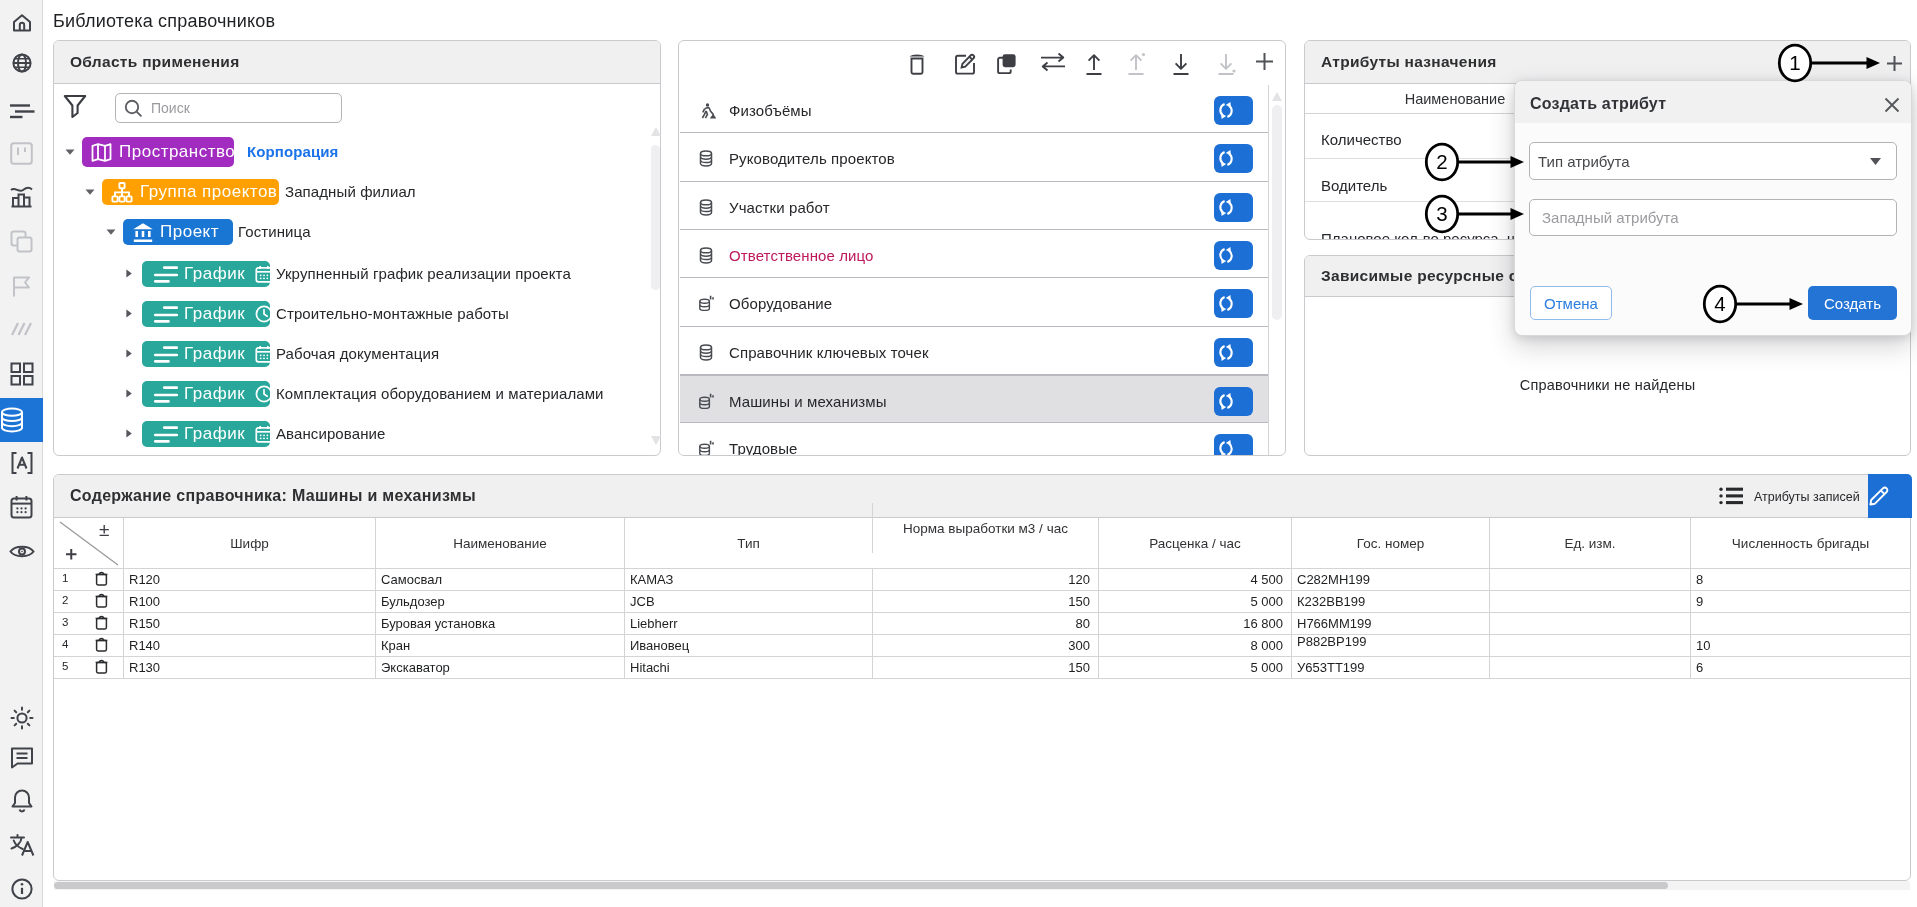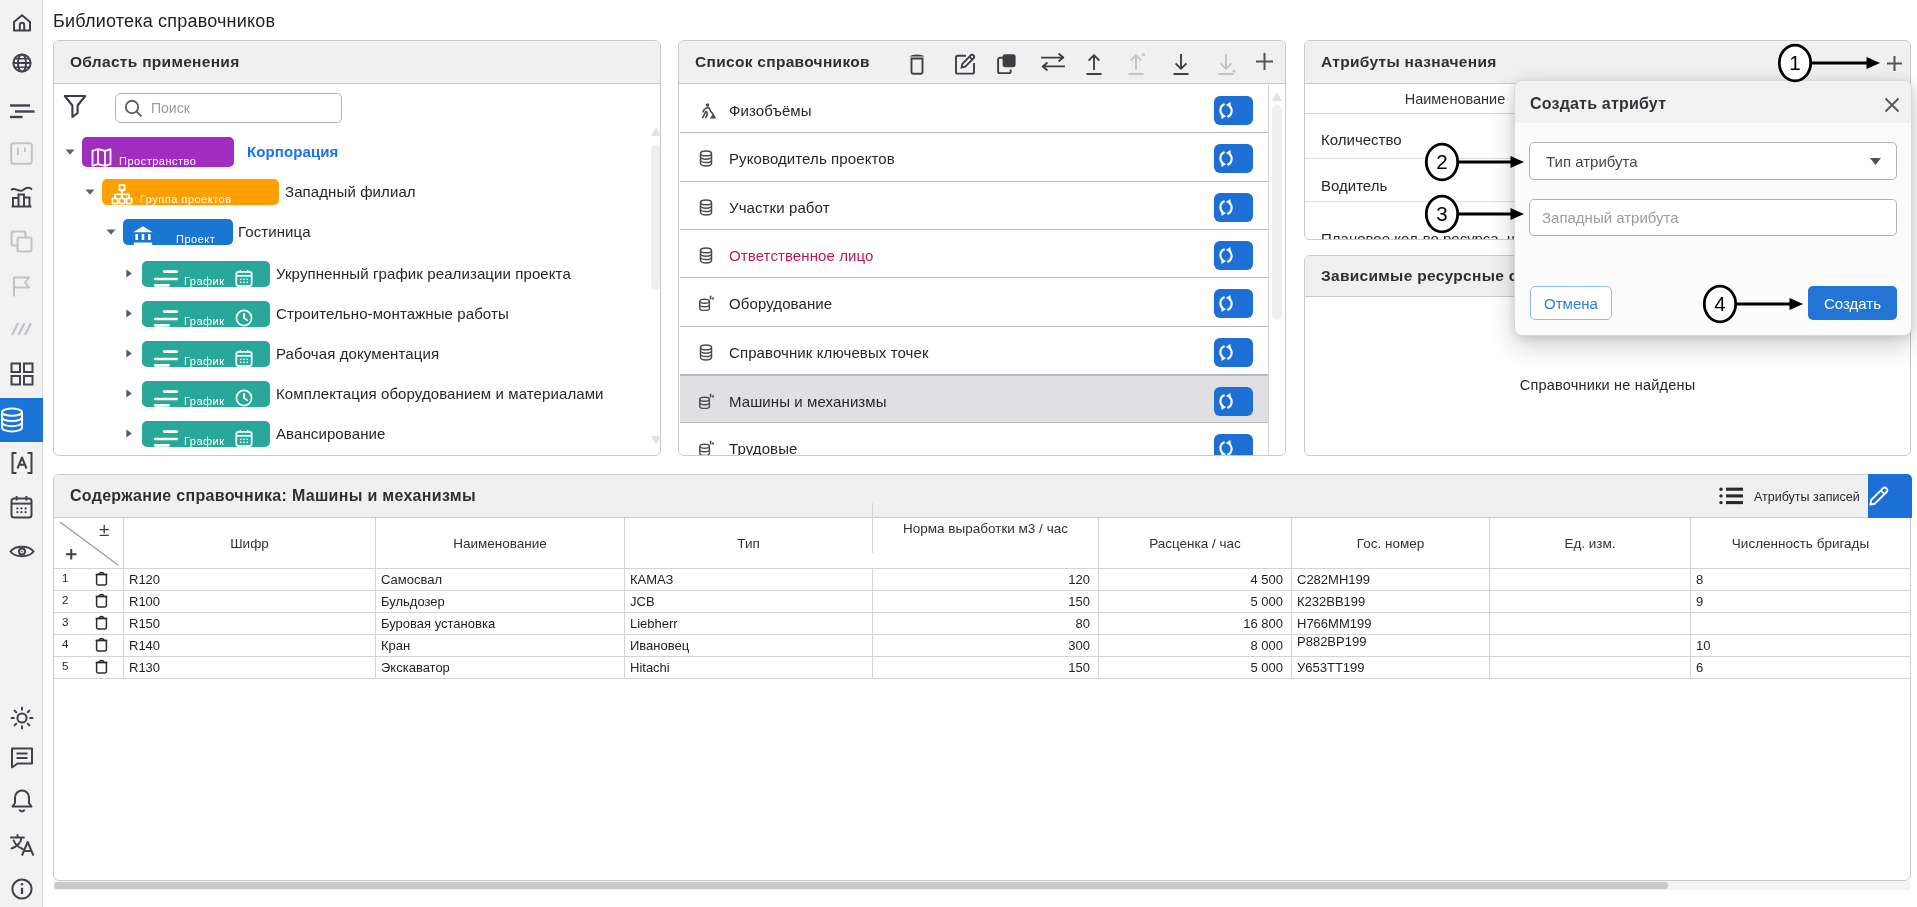--- a/index.html
+++ b/index.html
@@ -3,21 +3,21 @@
 *{margin:0;padding:0;box-sizing:border-box}
 html,body{width:1917px;height:907px;background:#fff;font-family:"Liberation Sans",sans-serif;overflow:hidden}
 #page{position:relative;width:1917px;height:907px}
 .abs{position:absolute}
 svg{display:block}
 .sic svg{margin:0 auto}
 #sidebar{position:absolute;left:0;top:0;width:43px;height:907px;background:#f2f2f3;border-right:1px solid #d9d9dc}
 .sic{position:absolute;left:0;width:43px;text-align:center}
 .panel{position:absolute;background:#fff;border:1px solid #c9cacd;border-radius:6px}
 .phead{position:absolute;left:0;top:0;right:0;background:#f0f0f1;border-bottom:1px solid #c9cacd;border-radius:5px 5px 0 0;display:flex;align-items:center;padding-left:16px;font-size:15.5px;color:#2e2f31;font-weight:700;letter-spacing:.3px}
-.badge{position:absolute;border-radius:5px;display:flex;align-items:flex-end;color:#fff;font-size:11px;letter-spacing:.5px}
+.badge{position:absolute;border-radius:5px;display:flex;align-items:center;color:#fff;font-size:17px;letter-spacing:.5px}
 .tlabel{position:absolute;font-size:15px;color:#26272a;white-space:nowrap;letter-spacing:.1px}
 .lrow{position:absolute;left:1px;width:588px;background:#fff;border-bottom:1px solid #b9bac0;}
 .cell{position:absolute;font-size:13px;color:#1e1f21;white-space:nowrap}
 .hline{position:absolute;height:1px;background:#d4d4d7}
 .vline{position:absolute;width:1px;background:#d4d4d7}
 
 </style></head><body>
 <div id="page">
 <div id="sidebar"></div>
 <div class="sic" style="top:11px">
@@ -203,21 +203,21 @@
         </svg>
       </div>
 <div class="badge" style="left:69px;top:178px;width:110px;height:26px;background:#1976d2">
         <span style="margin-left:9px">
           <svg width="22" height="20" viewBox="0 0 22 20" fill="none" style="">
             <path d="M1.2 7.2 L11 1.2 L20.8 7.2 Z" fill="#fff"></path>
             <path d="M4.7 9 V15 M11 9 V15 M17.3 9 V15" stroke="#fff" stroke-width="2.6"></path>
             <path d="M1.8 18.8 H20.2" stroke="#fff" stroke-width="2.6"></path>
           </svg>
         </span>
-        <span style="margin-left:22px">Проект</span>
+        <span style="margin-left:6px">Проект</span>
       </div>
 <div class="tlabel" style="left:184px;top:182px;color:#26272a;">Гостиница</div>
 <div class="abs" style="left:72px;top:228px">
         <svg width="6" height="9" viewBox="0 0 6 9" fill="none" style="">
           <path d="M0.4 0.4 V8.6 L5.8 4.5 Z" fill="#55575c"></path>
         </svg>
       </div>
 <div class="badge" style="left:88px;top:220px;width:128px;height:26px;background:#2aa79b">
         <span style="margin-left:12px">
           <svg width="24" height="17" viewBox="0 0 24 17" fill="none" style="">
@@ -352,21 +352,20 @@
         </div>
 <div class="abs" style="left:0;top:56px;width:9px;height:145px;background:#efeff1;border-radius:5px"></div>
 <div class="abs" style="left:0;top:347px">
           <svg width="10" height="9" viewBox="0 0 10 9" fill="none" style="">
             <path d="M0 0 H10 L5 9 Z" fill="#e3e3e5"></path>
           </svg>
         </div>
 </div>
 </div>
 <div class="panel" style="left:678px;top:40px;width:608px;height:416px;overflow:hidden">
-<div class="phead" style="height:43px">Список справочников</div>
 <div class="abs" style="left:227px;top:11px;width:28px;text-align:center">
         <svg width="22" height="24" viewBox="0 0 22 24" fill="none" style="">
           <path d="M5.5 6.5 H16.5 V20 a1.8 1.8 0 0 1 -1.8 1.8 H7.3 A1.8 1.8 0 0 1 5.5 20 Z" stroke="#3d3f45" stroke-width="1.9"></path>
           <path d="M3.4 4.6 a8.5 4 0 0 1 15.2 0 Z" fill="#3d3f45"></path>
         </svg>
       </div>
 <div class="abs" style="left:274px;top:11px;width:28px;text-align:center">
         <svg width="24" height="24" viewBox="0 0 24 24" fill="none" style="">
           <path d="M21 11 V20 a1.6 1.6 0 0 1 -1.6 1.6 H4.6 A1.6 1.6 0 0 1 3 20 V5.4 a1.6 1.6 0 0 1 1.6 -1.6 H13" stroke="#3d3f45" stroke-width="1.9"></path>
           <path d="M9.4 11.8 L17.6 3.4 a2.05 2.05 0 0 1 2.9 2.9 L12.3 14.6 L8.6 15.4 Z" stroke="#3d3f45" stroke-width="1.9" fill="#f0f0f1"></path>
@@ -736,21 +735,21 @@
 </div>
 </div>
 <div class="abs" style="left:1514px;top:80px;width:398px;height:256px;background:#fbfbfc;border:1px solid #d9d9db;border-radius:8px;box-shadow:0 10px 26px rgba(50,50,60,.22),0 2px 8px rgba(50,50,60,.14);z-index:10">
 <div class="abs" style="left:0;top:0;width:100%;height:42px;background:#f1f1f2;border-radius:8px 8px 0 0"></div>
 <div class="abs" style="left:15px;top:14px;font-size:16px;color:#323337;font-weight:700;letter-spacing:.2px">Создать атрибут</div>
 <div class="abs" style="left:369px;top:16px">
         <svg width="16" height="16" viewBox="0 0 16 16" fill="none" style="">
           <path d="M1.5 1.5 L14.5 14.5 M14.5 1.5 L1.5 14.5" stroke="#55565a" stroke-width="1.8"></path>
         </svg>
       </div>
-<div class="abs" style="left:14px;top:61px;width:368px;height:38px;background:#fff;border:1px solid #b2b3b7;border-radius:5px;display:flex;align-items:center;padding-left:16px;font-size:15px;color:#46474b">Тип атрибута</div>
+<div class="abs" style="left:14px;top:61px;width:368px;height:38px;background:#fff;border:1px solid #b2b3b7;border-radius:5px;display:flex;align-items:center;padding-left:8px;font-size:15px;color:#46474b">Тип атрибута</div>
 <div class="abs" style="left:355px;top:77px">
         <svg width="11" height="7" viewBox="0 0 11 7" fill="none" style="">
           <path d="M0 0 H11 L5.5 7 Z" fill="#515257"></path>
         </svg>
       </div>
 <div class="abs" style="left:14px;top:118px;width:368px;height:37px;background:#fff;border:1px solid #b2b3b7;border-radius:5px;display:flex;align-items:center;padding-left:12px;font-size:15px;color:#9b9ba0">Западный атрибута</div>
 <div class="abs" style="left:15px;top:205px;width:82px;height:34px;background:#fff;border:1px solid #8fbcec;border-radius:5px;display:flex;align-items:center;justify-content:center;color:#2b7de0;font-size:15px">Отмена</div>
 <div class="abs" style="left:293px;top:205px;width:89px;height:34px;background:#2374d4;border-radius:5px;display:flex;align-items:center;justify-content:center;color:#fff;font-size:15px">Создать</div>
 </div>
 <svg class="abs" style="left:0;top:0;z-index:20" width="1917" height="907">

